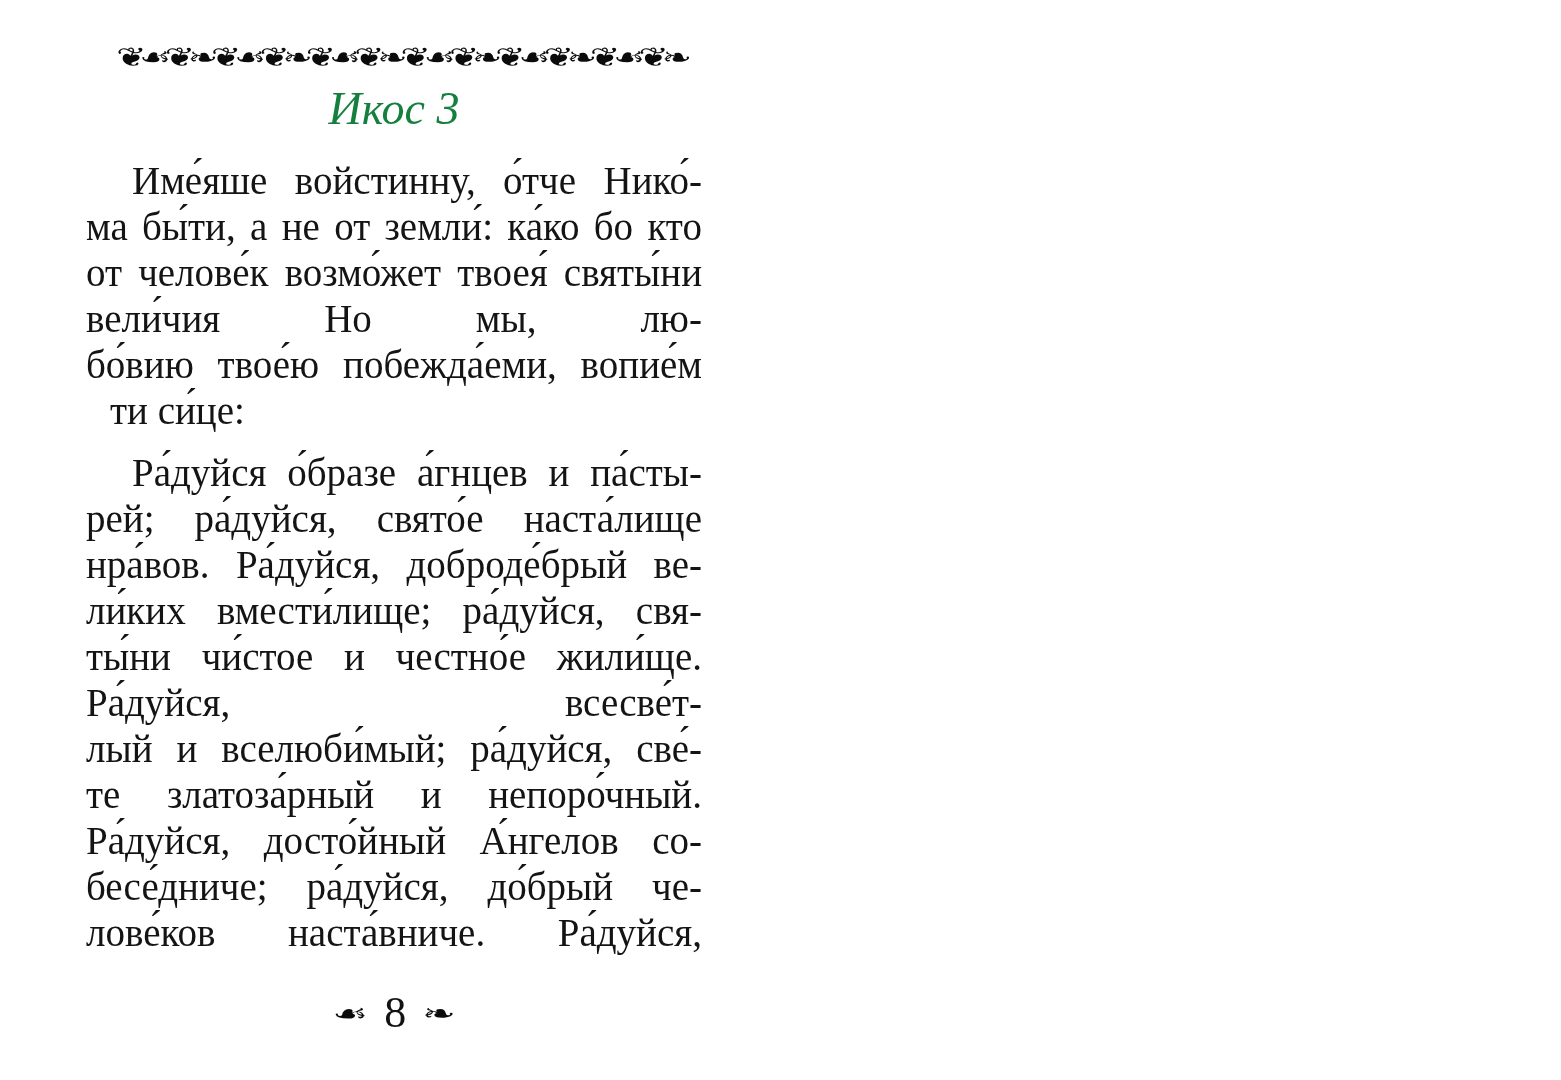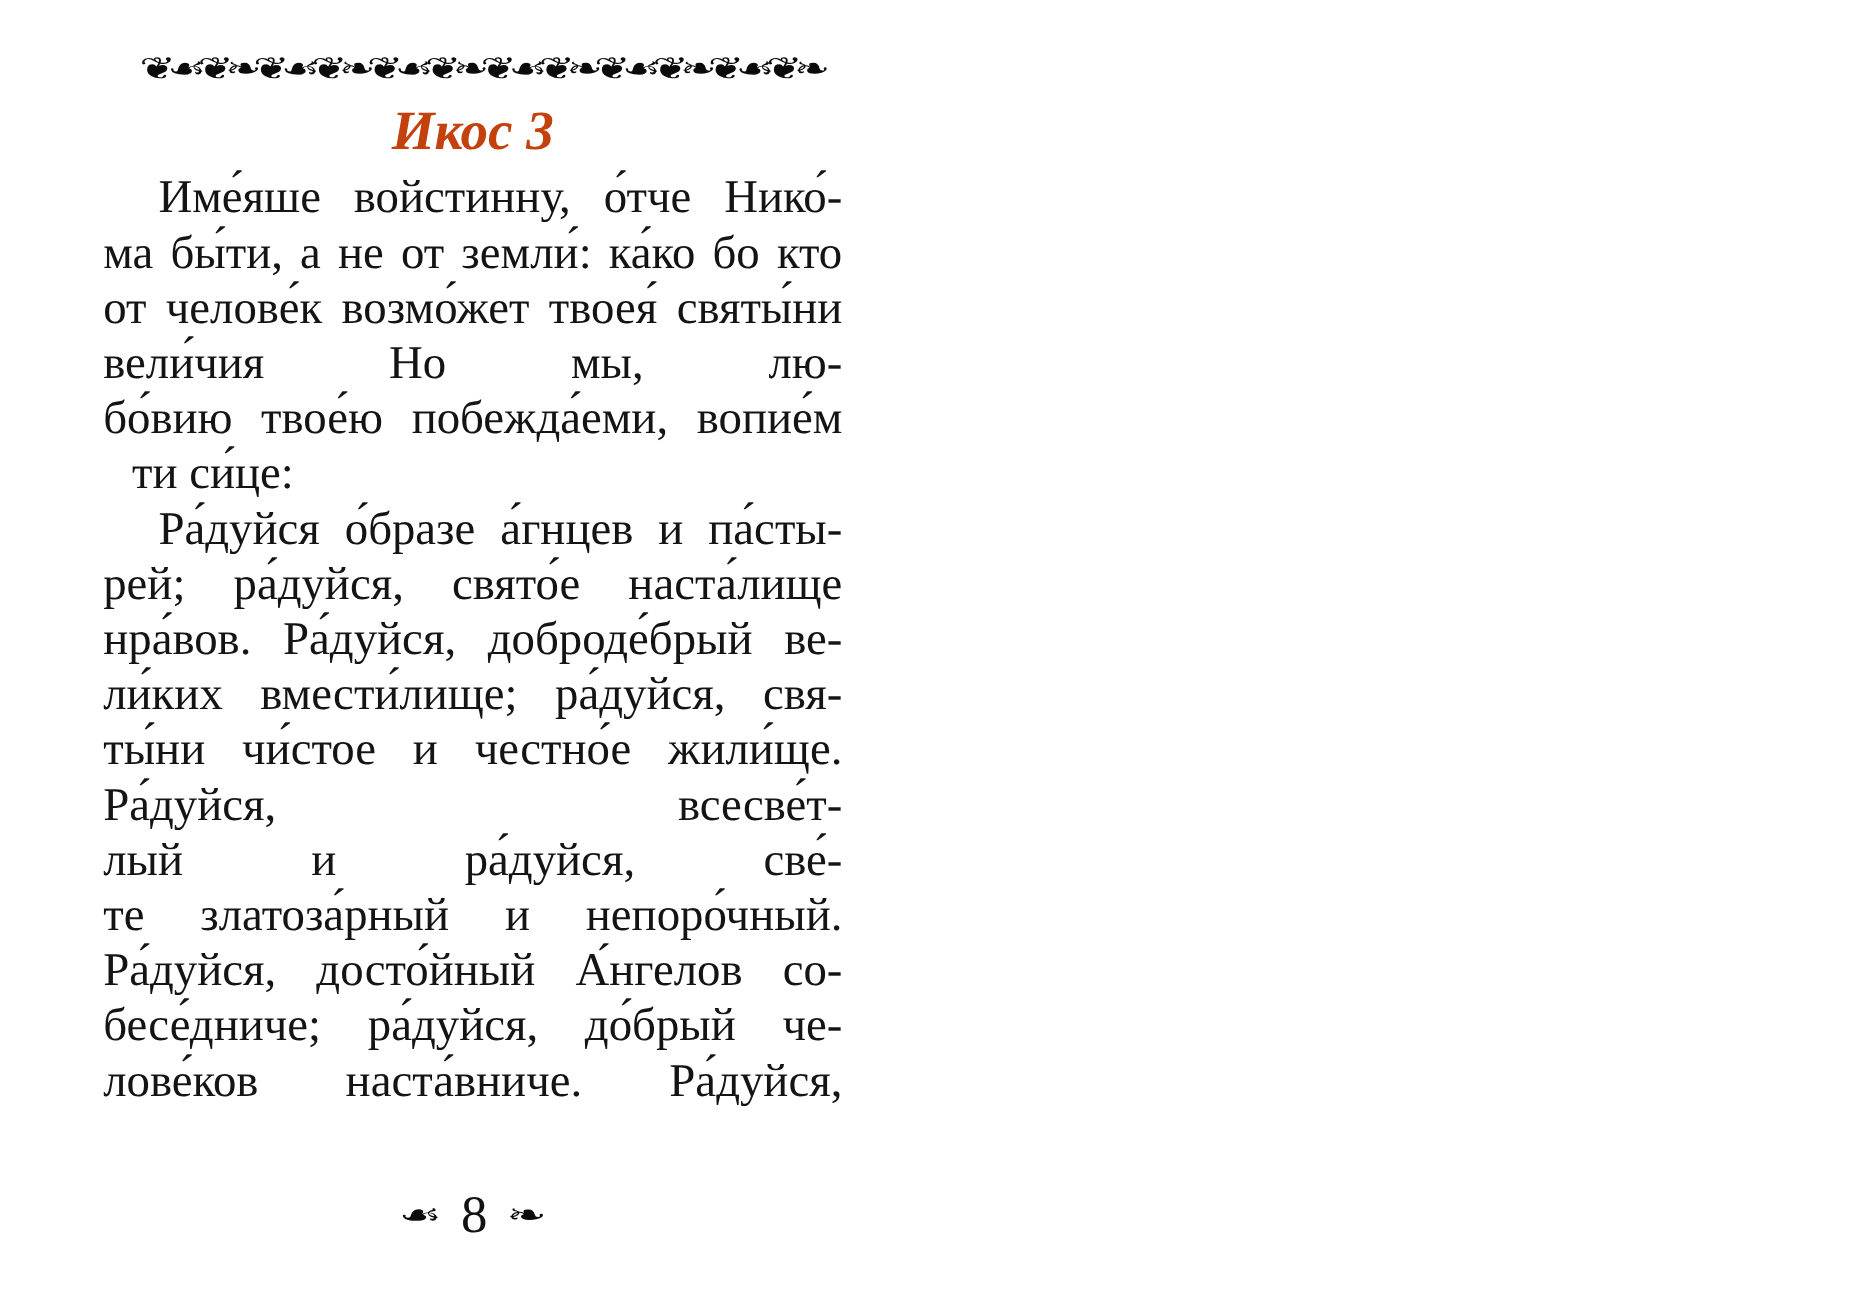--- a/index.html
+++ b/index.html
@@ -17,31 +17,31 @@
     position:absolute;height:30px;overflow:hidden;white-space:nowrap;
     text-align:center;color:#0b0b0b;
     font-family:"DejaVu Sans",sans-serif;
     font-size:36px;line-height:30px;letter-spacing:-7px;
     transform:scaleY(0.72);transform-origin:top;
   }
   .band.l{left:112px;top:47px;width:577px;}
 
   .heading{
     position:absolute;text-align:center;font-style:italic;
-    font-size:46px;line-height:50px;margin:0;font-weight:bold;
-    color:#c2410c;
+    font-size:46px;line-height:50px;margin:0;font-weight:normal;
+    color:#15803d;
   }
   .heading.ikos{left:86px;top:84px;width:616px;}
 
   .textblock{position:absolute;font-size:39px;}
   .textblock.lft{left:86px;top:142px;width:616px;}
 
   .line{height:46px;line-height:46px;white-space:nowrap;}
   .line.just{display:flex;justify-content:space-between;}
-  .line.first{padding-left:46px;}
+  .line.first{padding-left:46px;margin-top:16px;}
   .line.last{text-align:left;margin-left:24px;}
 
   .pfooter{
     position:absolute;top:990px;height:46px;
     display:flex;align-items:center;justify-content:center;gap:16px;
   }
   .pfooter.l{left:86px;width:616px;}
   .page-number{font-size:44px;line-height:46px;color:#121212;}
   .flourish{
     font-family:"DejaVu Sans",sans-serif;color:#0b0b0b;
@@ -125,20 +125,21 @@
         <span>честно́е</span>
         <span>жили́ще.</span>
       </div>
       <div class="line just">
         <span>Ра́дуйся,</span>
         <span>всесве́т-</span>
       </div>
       <div class="line just">
         <span>лый</span>
         <span>и</span>
+        <span>вселюби́мый;</span>
         <span>ра́дуйся,</span>
         <span>све́-</span>
       </div>
       <div class="line just">
         <span>те</span>
         <span>златоза́рный</span>
         <span>и</span>
         <span>непоро́чный.</span>
       </div>
       <div class="line just">

